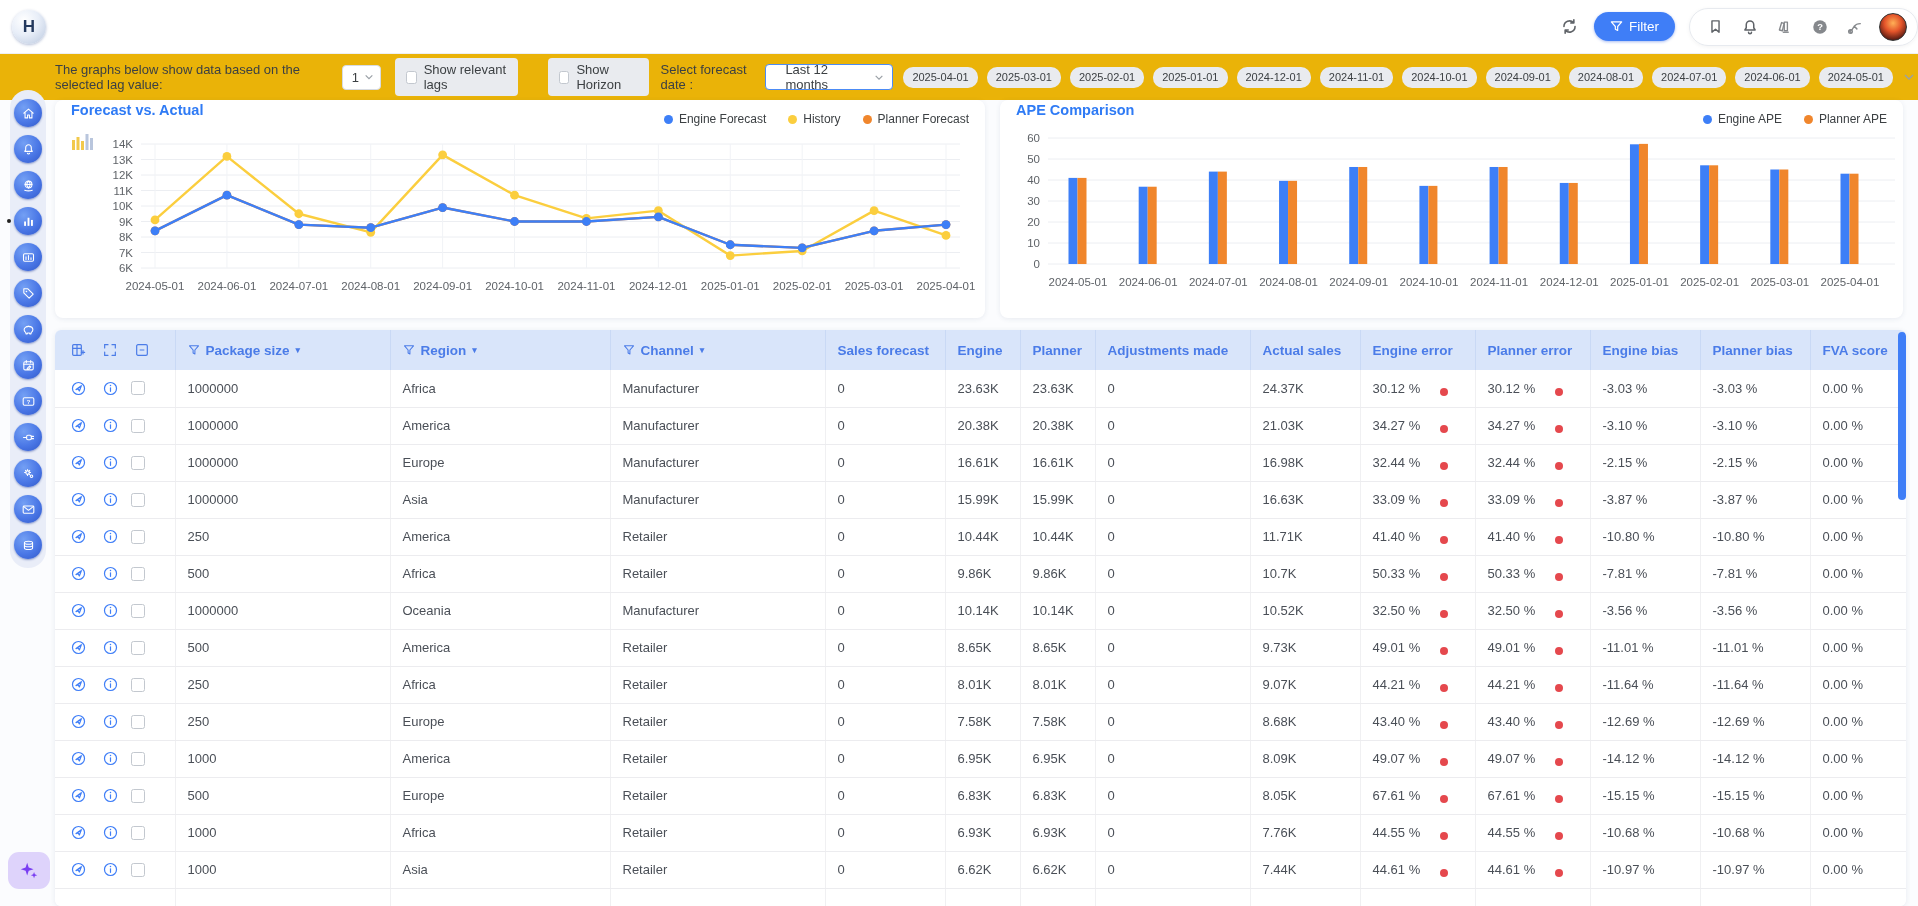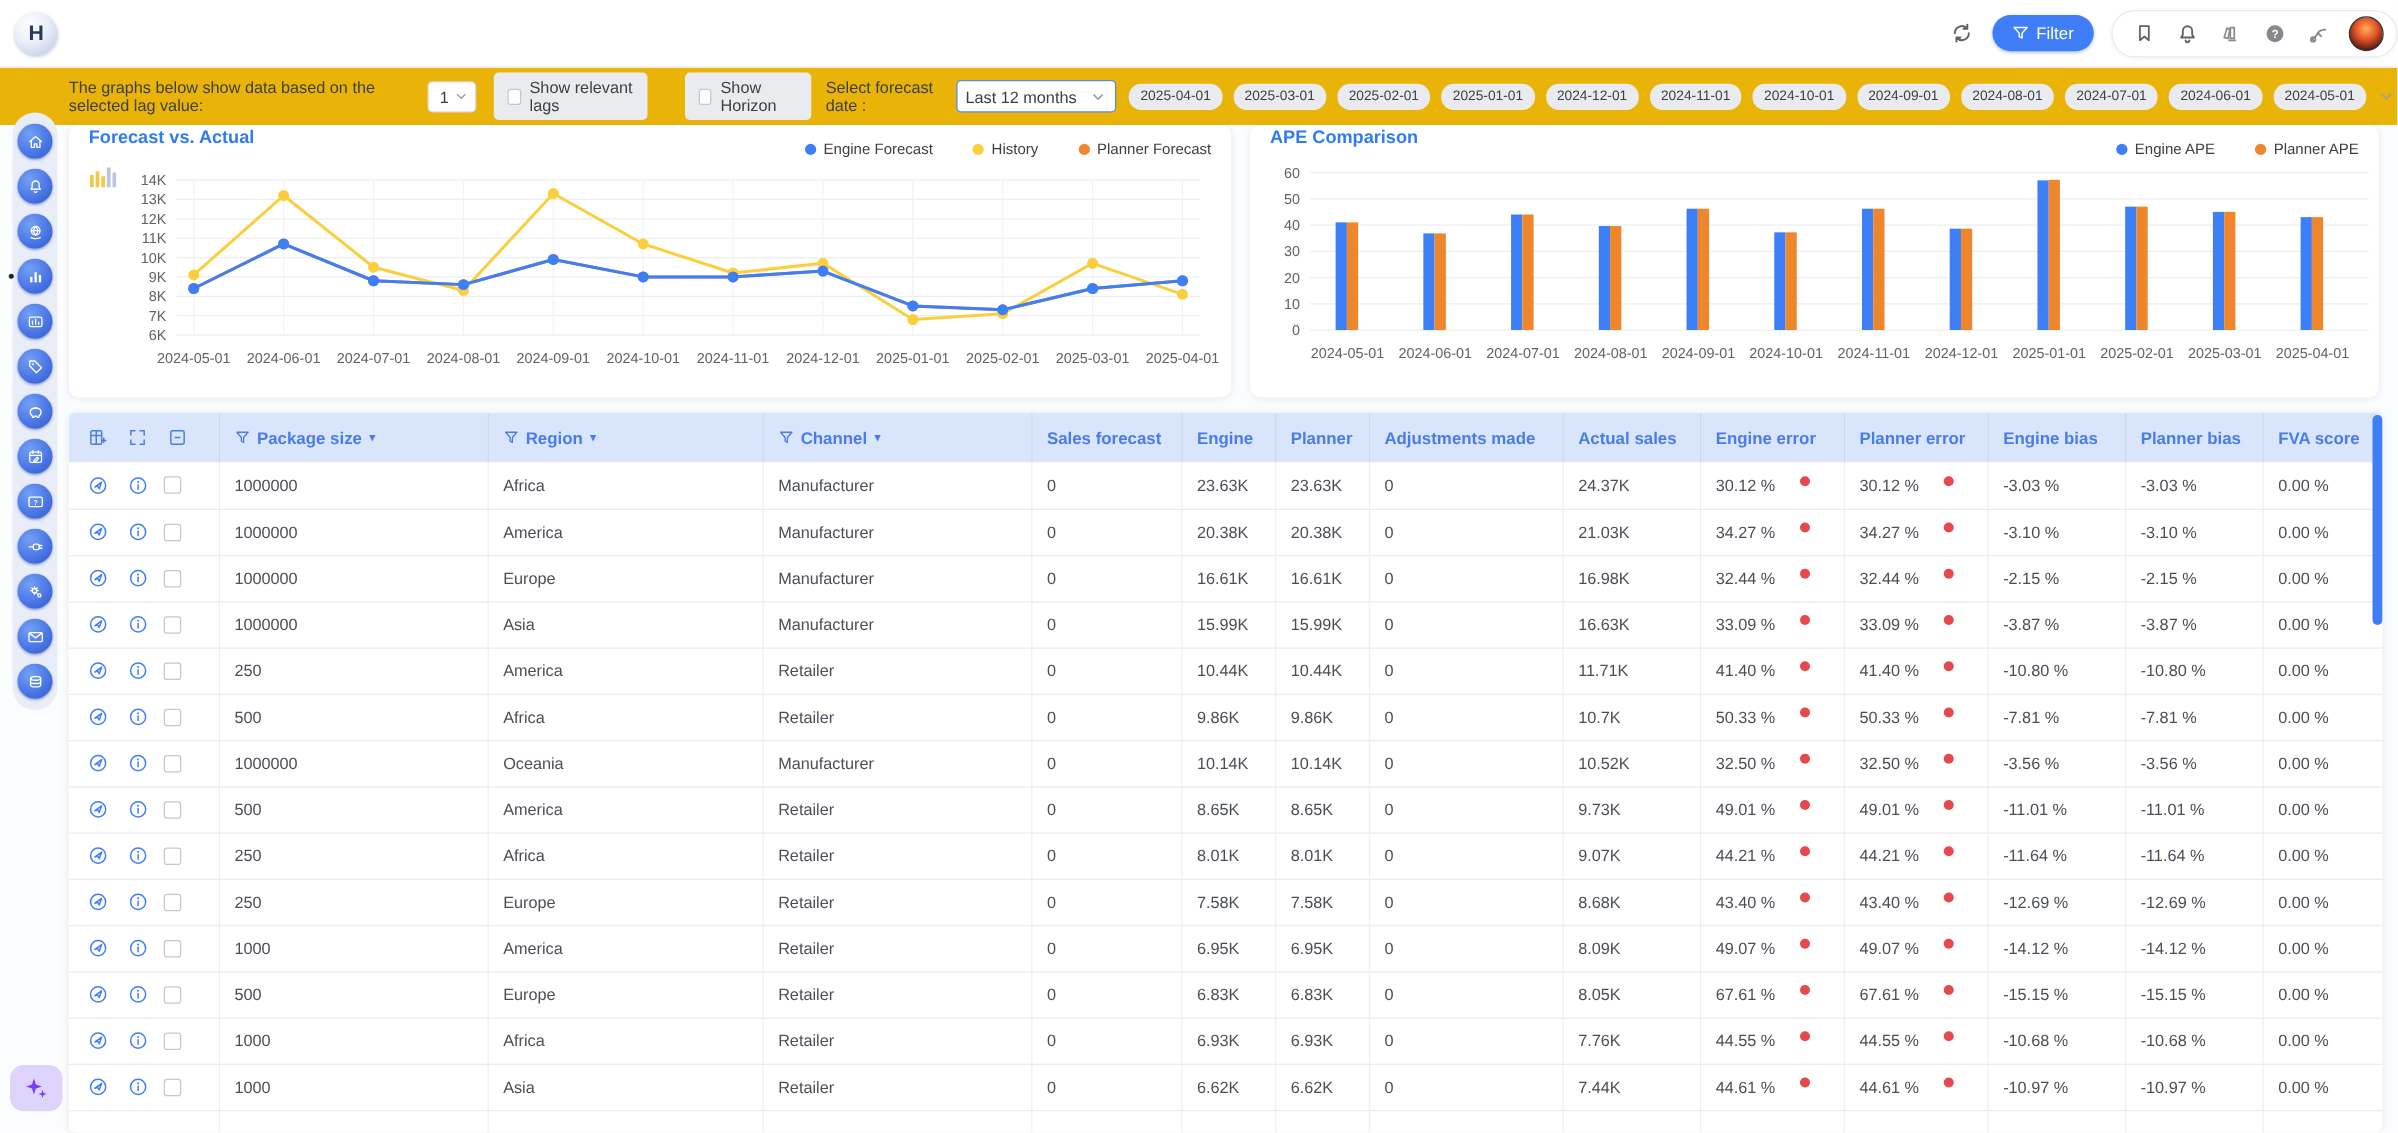--- a/index.html
+++ b/index.html
@@ -25,21 +25,21 @@
 
   
   .filterbar { height:46px; display:flex; align-items:center; padding-left:55px; font-size:13px; color:#3c4043; background:#eab308; }
   .lag-select { width:46px; height:25px; border:1px solid #d7dbe2; border-radius:4px; background:#fff;
     display:flex; align-items:center; justify-content:space-between; padding:0 6px 0 9px; margin:0 14px 0 10px; cursor:pointer; }
   .chip-check { height:38px; background:#e9ebef; border-radius:4px; display:flex; align-items:center; gap:7px; padding:0 11px; margin-right:12px; cursor:pointer; }
   .chip-check + .chip-check { margin-left:18px; }
   .cbox { width:13px; height:13px; background:#fff; border:1px solid #c3c8cf; border-radius:2.5px; }
   .fdate-label { }
   .fdate-select { min-width:128px; height:26px; border:1px solid #4c8bf5; border-radius:4px; background:#fff;
-    display:flex; align-items:center; justify-content:space-between; gap:8px; padding:0 8px 0 6px; margin:0 10px; cursor:pointer; }
+    display:flex; align-items:center; justify-content:space-between; gap:8px; padding:0 8px 0 19px; margin:0 10px; cursor:pointer; }
   .date-chips { display:flex; align-items:center; gap:9px; }
   .date-chip { height:21px; padding:0 9px; background:#e9ebef; border-radius:10px; font-size:11px; color:#3c4043;
     display:flex; align-items:center; cursor:pointer; white-space:nowrap; }
 
   
   .rail { position:absolute; left:10px; top:90px; width:36px; padding:9px 0; background:#e9edf8; border-radius:18px;
     display:flex; flex-direction:column; align-items:center; gap:8px; z-index:6; }
   .rail-btn { width:28px; height:28px; border-radius:50%; background:radial-gradient(circle at 35% 30%, #74a0f4 0%, #4a77e6 55%, #3158c9 100%);
     box-shadow:0 1px 2px rgba(30,60,150,.45); display:flex; align-items:center; justify-content:center; cursor:pointer; position:relative; }
   .rail-dot { position:absolute; left:-7px; top:50%; width:4px; height:4px; margin-top:-2px; border-radius:50%; background:#222; }
@@ -48,36 +48,36 @@
 
   
   .content { position:relative; padding-left:55px; }
   .cards-row { display:flex; gap:15px; }
   .card { background:#fff; border-radius:8px; box-shadow:0 1px 5px rgba(60,80,120,.10); position:relative; }
   .chart-card { height:218px; }
   .chart-card.line { width:930px; }
   .chart-card.bars { width:903px; }
   .chart-title { position:absolute; left:16px; top:2px; font-size:14.5px; font-weight:bold; color:#2f7bf5; }
   .mini-icon { position:absolute; left:16px; top:32px; }
-  .legend { position:absolute; right:16px; top:12px; display:flex; gap:32px; font-size:12px; color:#3c4043; }
+  .legend { position:absolute; right:16px; top:12px; display:flex; gap:22px; font-size:12px; color:#3c4043; }
   .legend-item { display:flex; align-items:center; gap:6px; }
   .legend-dot { width:9px; height:9px; border-radius:50%; }
   .chart-svg { position:absolute; inset:0; }
 
   
   .table-card { margin-top:12px; width:1851px; height:576px; border-radius:6px; overflow:hidden; }
   table { border-collapse:collapse; table-layout:fixed; width:1851px; }
   thead td { background:#d9e5fa; color:#4b7ce8; font-weight:bold; font-size:13.5px; height:40px; padding:0 12px;
     border-right:1px solid #c9d9f5; }
   tbody td { height:37px; font-size:13px; color:#4a4f57; padding:0 12px; border-bottom:1px solid #ececef; border-right:1px solid #f0f0f2; background:#fff; }
   .hdr-inner { display:flex; align-items:center; gap:6px; }
   .caret { font-size:9px; color:#4b7ce8; }
   .tool-icons { display:flex; align-items:center; gap:10px; }
   .row-icons { display:flex; align-items:center; gap:10px; }
-  .err-cell { display:flex; align-items:flex-start; gap:20px; }
+  .err-cell { display:flex; align-items:flex-end; gap:20px; }
   .red-dot { width:8px; height:8px; border-radius:50%; display:inline-block; }
   .vscroll { position:absolute; right:0px; top:2px; width:8px; height:168px; border-radius:4px; background:#3f7ef7; }
 </style>
 </head>
 <body>
 
 <header class="topbar">
   <div class="logo">H</div>
   <div class="topbar-right">
     <span class="icon-btn">

